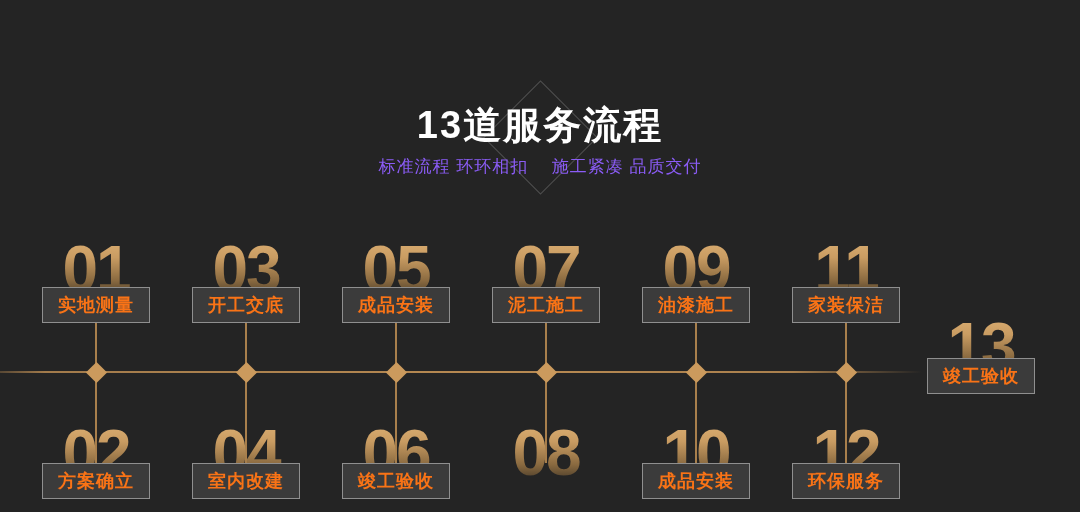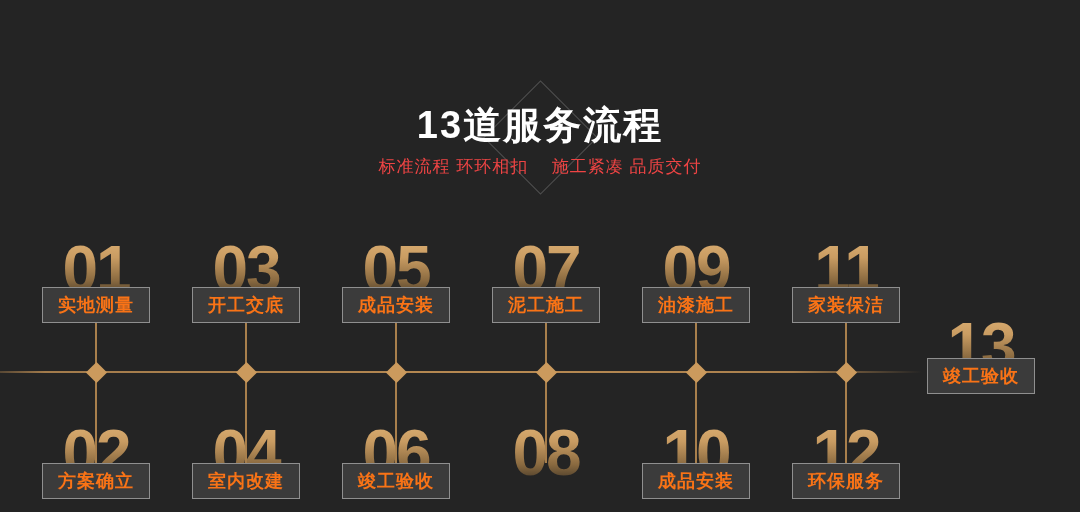--- a/index.html
+++ b/index.html
@@ -31,21 +31,21 @@
     font-size: 38px;
     font-weight: bold;
     letter-spacing: 2px;
     line-height: 1;
   }
   .page-subtitle {
     position: absolute;
     left: 0; top: 118px;
     width: 100%;
     text-align: center;
-    color: #ef4444;
+    color: #8b5cf6;
     font-size: 17px;
     letter-spacing: 1px;
     line-height: 1;
   }
 
   
   .h-line {
     position: absolute;
     left: 0; top: 331px;
     width: 922px; height: 2px;

